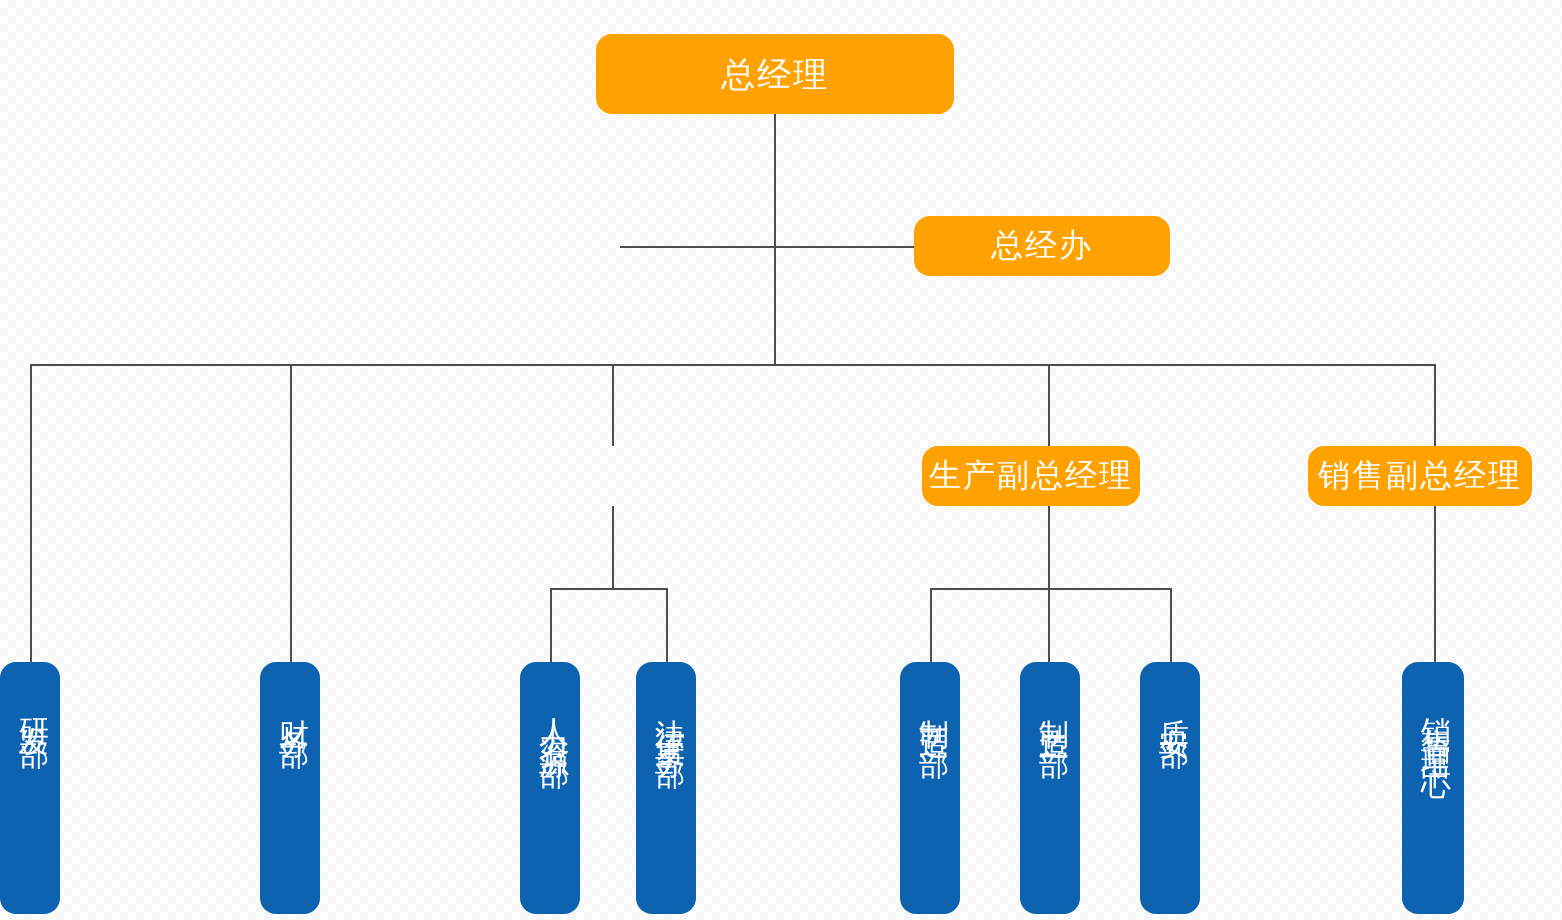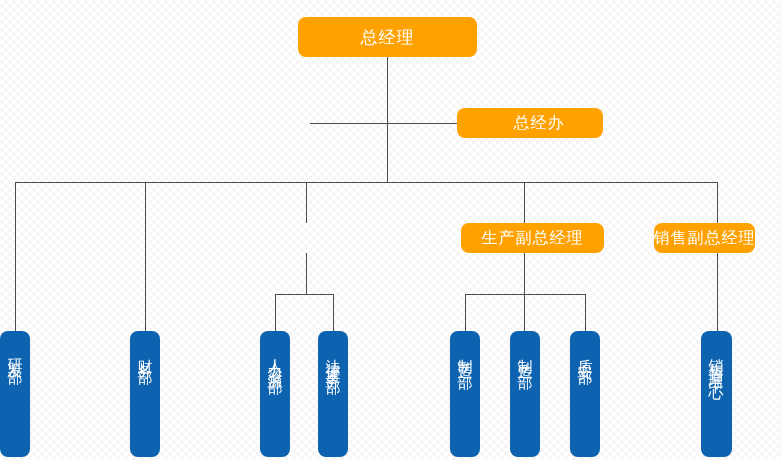--- a/index.html
+++ b/index.html
@@ -1,21 +1,21 @@
 <!DOCTYPE html>
 <html><head>
 <meta charset="utf-8">
 <style>
   html, body { margin: 0; padding: 0; }
   .canvas {
     position: relative;
     width: 781px;
     height: 460px;
     overflow: hidden;
-    font-family: Liberation Serif, serif;
+    font-family: Liberation Mono, monospace;
     background-color: #ffffff;
     background-image:
       linear-gradient(45deg, #f6f6f6 25%, transparent 25%, transparent 75%, #f6f6f6 75%),
       linear-gradient(45deg, #f6f6f6 25%, transparent 25%, transparent 75%, #f6f6f6 75%);
     background-position: 0 0, 4px 4px;
     background-size: 8px 8px;
   }
   .hline, .vline { position: absolute; background: #4d4d4d; }
   .hline { height: 1px; }
   .vline { width: 1px; }
@@ -68,24 +68,24 @@
 
   <div class="vline" style="left:524px; top:253px; height:78px;"></div>
   <div class="hline" style="left:465px; top:294px; width:121px;"></div>
   <div class="vline" style="left:465px; top:294px; height:37px;"></div>
   <div class="vline" style="left:585px; top:294px; height:37px;"></div>
 
   <div class="vline" style="left:717px; top:253px; height:78px;"></div>
 
   <div class="node root" style="left:298px; top:17px; width:179px; height:40px;">总经理</div>
 
-  <div class="node" style="left:457px; top:108px; width:128px; height:30px;padding-left:18px;">总经办</div>
+  <div class="node" style="left:457px; top:108px; width:128px; height:30px;">总经办</div>
 
-  <div class="node" style="left:461px; top:223px; width:143px; height:30px;text-align:center;">生产副总经理</div>
-  <div class="node" style="left:654px; top:223px; width:101px; height:30px;text-align:center;">销售副总经理</div>
+  <div class="node" style="left:461px; top:223px; width:109px; height:30px;text-align:center;">生产副总经理</div>
+  <div class="node" style="left:654px; top:223px; width:112px; height:30px;text-align:center;">销售副总经理</div>
 
   <div class="node dept" style="left:0px;   top:331px; width:30px; height:126px;">研发部</div>
   <div class="node dept" style="left:130px; top:331px; width:30px; height:126px;">财务部</div>
   <div class="node dept" style="left:260px; top:331px; width:30px; height:126px;">人力资源部</div>
   <div class="node dept" style="left:318px; top:331px; width:30px; height:126px;">法律事务部</div>
   <div class="node dept" style="left:450px; top:331px; width:30px; height:126px;">制造一部</div>
   <div class="node dept" style="left:510px; top:331px; width:30px; height:126px;">制造二部</div>
   <div class="node dept" style="left:570px; top:331px; width:30px; height:126px;">质安部</div>
   <div class="node dept" style="left:701px; top:331px; width:31px; height:126px;">销售管理中心</div>
 

